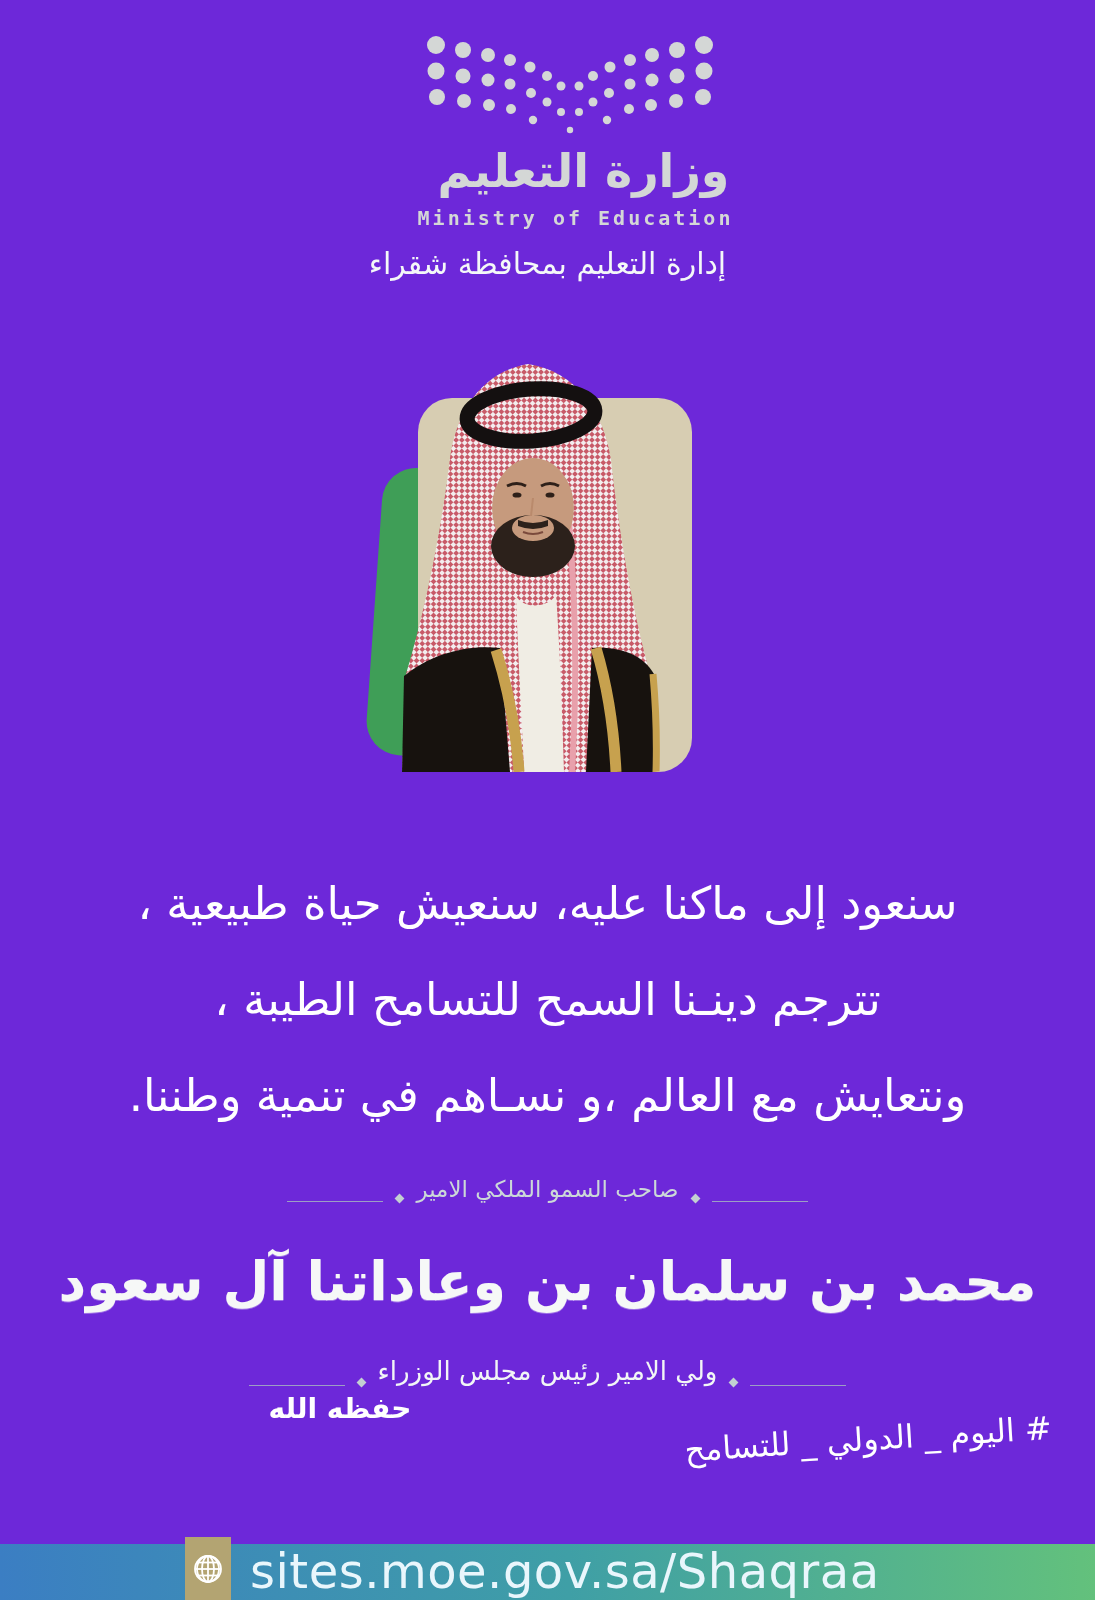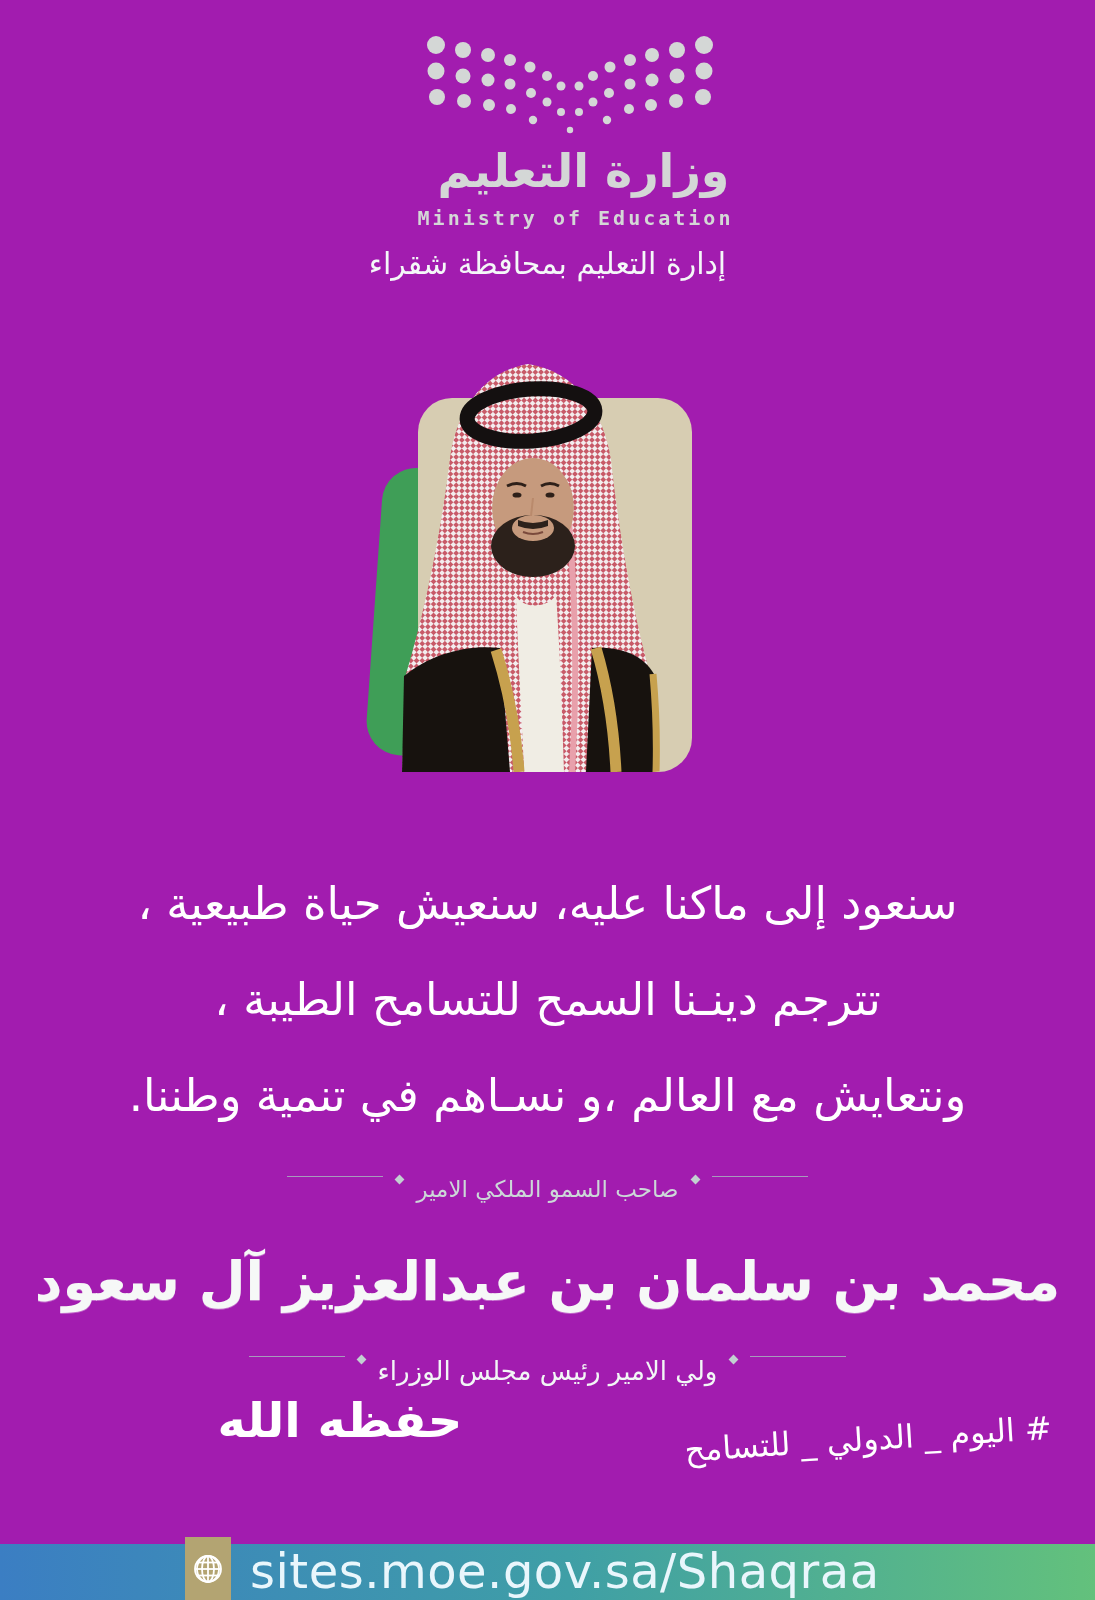--- a/index.html
+++ b/index.html
@@ -1,18 +1,18 @@
 <!DOCTYPE html>
 <html lang="ar"><head>
 <meta charset="utf-8">
 <style>
   html,body{margin:0;padding:0;background:#02222b;}
   .poster{
     position:relative;width:1095px;height:1600px;margin:0 auto;
-    background:#a21caf;overflow:hidden;
+    background:#6d28d9;overflow:hidden;
     font-family:"DejaVu Sans",sans-serif;color:#ffffff;
   }
   .abs{position:absolute;}
   
   .dots-logo{left:420px;top:30px;width:300px;height:104px;}
   .ministry-ar{
     left:0;right:0;top:144px;text-align:center;transform:translateX(36px);
     font-size:46px;font-weight:bold;color:#d4d7d6;direction:rtl;letter-spacing:1px;
   }
   .ministry-en{
@@ -27,40 +27,40 @@
   
   .portrait{left:360px;top:358px;width:340px;height:420px;}
   
   .quote{left:40px;right:40px;top:856px;text-align:center;direction:rtl;}
   .quote-line{
     height:96px;line-height:96px;font-size:45px;font-weight:normal;
     color:#ffffff;white-space:nowrap;
   }
   
   .fancy-row{
-    left:0;right:0;display:flex;align-items:flex-start;justify-content:center;gap:13px;
+    left:0;right:0;display:flex;align-items:flex-end;justify-content:center;gap:13px;
   }
   .pretitle-row{top:1176px;}
   .posttitle-row{top:1356px;}
   .orn-line{width:96px;height:1px;background:#a9bcbe;opacity:.8;}
   .orn-diamond{width:7px;height:7px;background:#c2d0d1;transform:rotate(45deg);}
   .pretitle-text{
     font-size:23px;color:#ccd8d8;direction:rtl;white-space:nowrap;letter-spacing:1px;
   }
   .posttitle-text{
     font-size:26px;color:#f2f6f6;direction:rtl;white-space:nowrap;letter-spacing:.5px;
   }
   .royal-name{
     left:0;right:0;top:1222px;text-align:center;direction:rtl;
     font-size:54px;font-weight:bold;color:#f6f8f7;white-space:nowrap;
     text-shadow:0 1px 0 rgba(255,255,255,.35);line-height:120px;height:120px;
   }
   .blessing{
     left:200px;top:1392px;width:280px;text-align:center;direction:rtl;
-    font-size:48px;font-weight:bold;color:#ffffff;white-space:nowrap;
+    font-size:28px;font-weight:bold;color:#ffffff;white-space:nowrap;
   }
   .hashtag{
     left:648px;top:1420px;width:440px;direction:rtl;text-align:center;
     font-size:32px;color:#ffffff;white-space:nowrap;
     transform:rotate(-3.5deg);transform-origin:center;
   }
   
   .footer-bar{
     left:0;top:1544px;width:1095px;height:56px;
     background:linear-gradient(90deg,#3b7ec3 0%,#3f9fa6 52%,#63c17c 100%);
@@ -188,21 +188,21 @@
   </div>
 
   <div class="abs fancy-row pretitle-row">
     <span class="orn-line"></span>
     <span class="orn-diamond"></span>
     <span class="pretitle-text">صاحب السمو الملكي الامير</span>
     <span class="orn-diamond"></span>
     <span class="orn-line"></span>
   </div>
 
-  <div class="abs royal-name">محمد بن سلمان بن عبدالعزيز آل سعود</div>
+  <div class="abs royal-name">محمد بن سلمان بن وعاداتنا آل سعود</div>
 
   <div class="abs fancy-row posttitle-row">
     <span class="orn-line"></span>
     <span class="orn-diamond"></span>
     <span class="posttitle-text">ولي الامير رئيس مجلس الوزراء</span>
     <span class="orn-diamond"></span>
     <span class="orn-line"></span>
   </div>
 
   <div class="abs blessing">حفظه الله</div>

